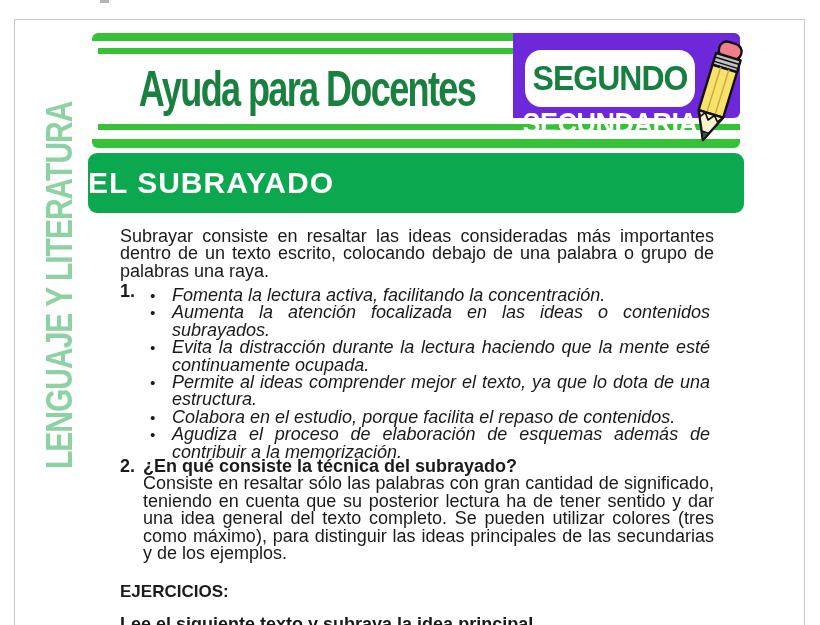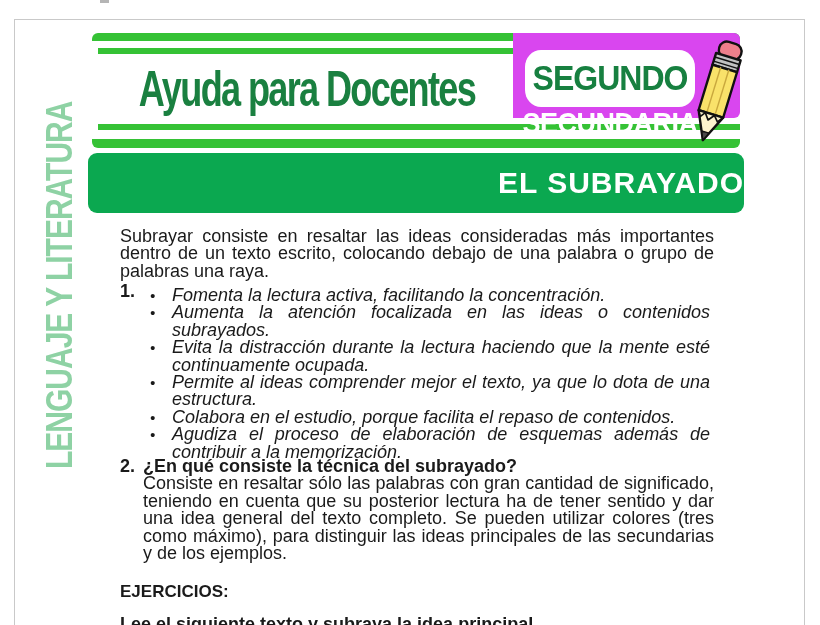--- a/index.html
+++ b/index.html
@@ -37,42 +37,42 @@
   .banner .line-b{position:absolute;left:6px;top:91px;width:calc(100% - 6px);height:6px;background:#35c235;}
   .banner .strip-bottom{position:absolute;left:0;top:106px;width:100%;height:9px;background:#35c235;border-radius:0 0 6px 6px;}
   .brand-title{
     position:absolute;left:10px;top:20px;width:410px;height:72px;
     display:flex;align-items:center;justify-content:center;
     font-size:44px;font-weight:bold;letter-spacing:-2px;color:#1a8040;
     transform:scale(0.82,1.15);white-space:nowrap;
   }
   .right-block{
     position:absolute;left:421px;top:0;width:227px;height:85px;
-    background:#d946ef;border-radius:0 6px 6px 0;
+    background:#6d28d9;border-radius:0 6px 6px 0;
   }
   .grade-badge{
     position:absolute;left:12px;top:19px;width:170px;height:53px;
     background:#ffffff;border-radius:16px;
     display:flex;align-items:center;justify-content:center;
     font-size:32px;font-weight:bold;letter-spacing:-1px;color:#178040;
     transform:scaleY(1.08);
   }
   .level-label{
     position:absolute;left:8px;top:74px;width:178px;height:32px;
     display:flex;align-items:center;justify-content:center;
     font-size:27px;font-weight:bold;color:#ffffff;letter-spacing:-0.5px;
     transform:scaleY(1.08);white-space:nowrap;
   }
   .pencil{position:absolute;right:-6px;top:2px;}
 
   
   .title-bar{
     position:absolute;left:88px;top:153px;width:656px;height:60px;
     background:#0ba850;border-radius:9px;
-    display:flex;align-items:center;justify-content:flex-end;
+    display:flex;align-items:center;justify-content:flex-start;
   }
   .title-bar .title-text{
     color:#ffffff;font-weight:bold;font-size:30px;letter-spacing:1px;
   }
 
   
   .copy{position:absolute;left:120px;width:594px;font-size:18px;line-height:17.4px;}
   .justify{text-align:justify;}
   .intro{top:228px;}
   .sec1{top:283px;}

